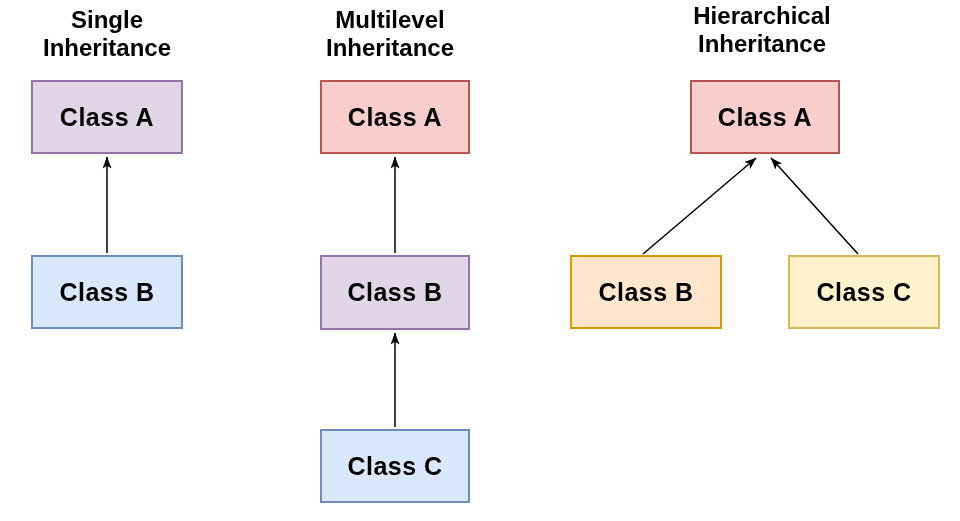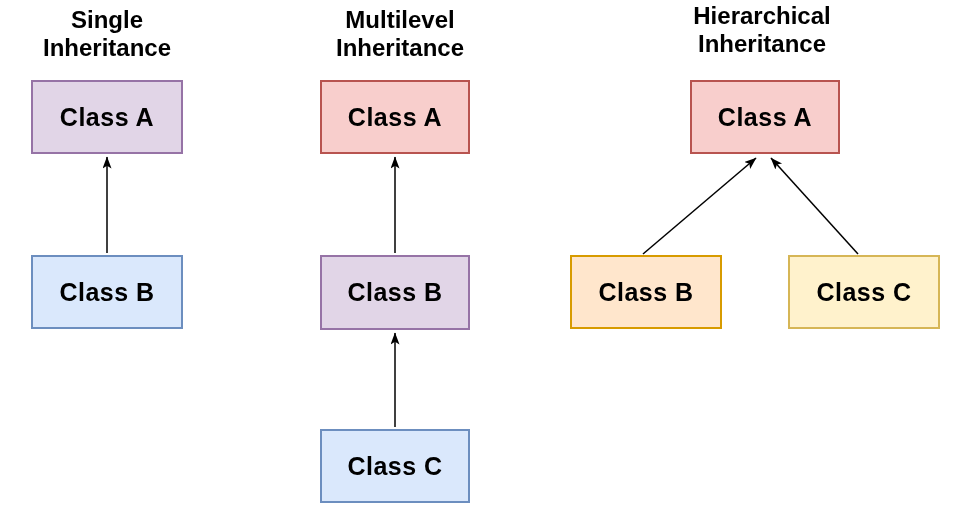--- a/index.html
+++ b/index.html
@@ -66,21 +66,21 @@
 Inheritance</div>
 
   <div class="node" style="left: 31px; top: 80px; width: 152px; height: 74px; background-color: rgb(225, 213, 231); border-color: rgb(150, 115, 166);">
     <span class="node-label">Class A</span>
   </div>
 
   <div class="node" style="left: 31px; top: 255px; width: 152px; height: 74px; background-color: rgb(218, 232, 252); border-color: rgb(108, 142, 191);">
     <span class="node-label">Class B</span>
   </div>
 
-  <div class="dtitle" style="left:300px; top:6px; width:200px;">Multilevel
+  <div class="dtitle" style="left:290px; top:6px; width:200px;">Multilevel
 Inheritance</div>
 
   <div class="node" style="left: 320px; top: 80px; width: 150px; height: 74px; background-color: rgb(248, 206, 204); border-color: rgb(184, 84, 80);">
     <span class="node-label">Class A</span>
   </div>
 
   <div class="node" style="left: 320px; top: 255px; width: 150px; height: 75px; background-color: rgb(225, 213, 231); border-color: rgb(150, 115, 166);">
     <span class="node-label">Class B</span>
   </div>
 

